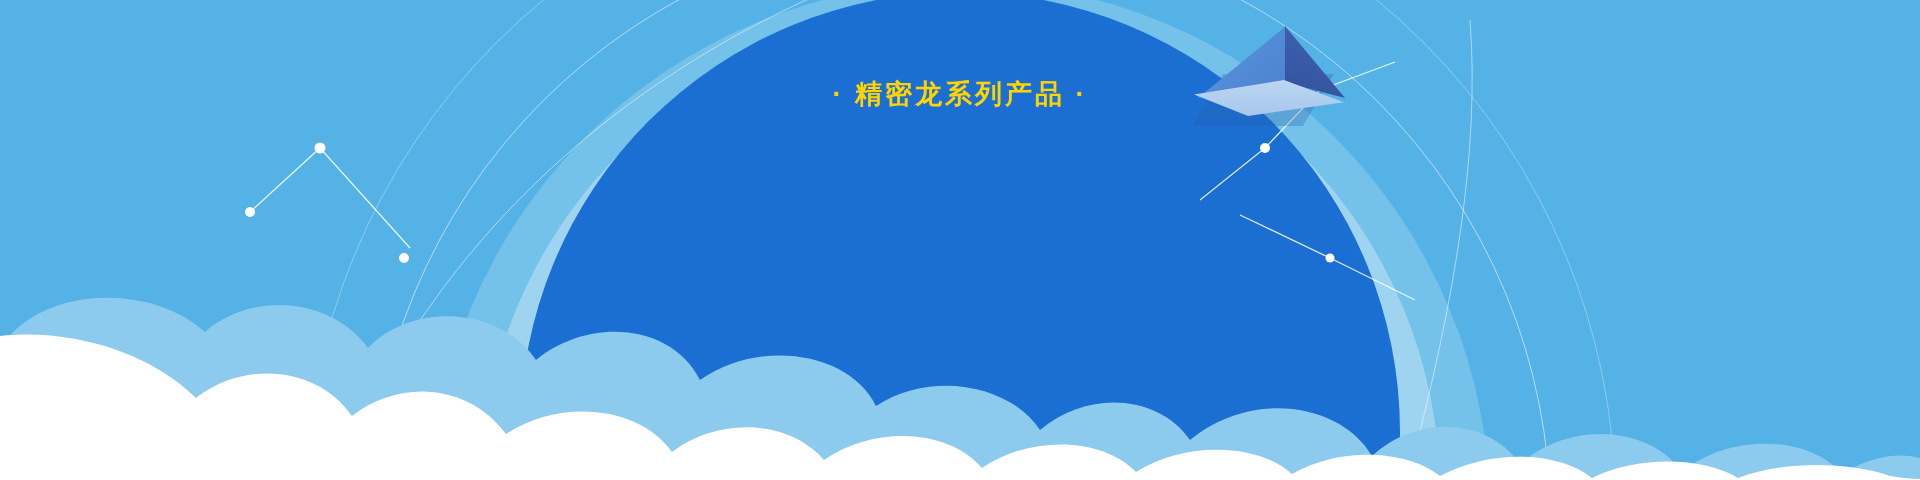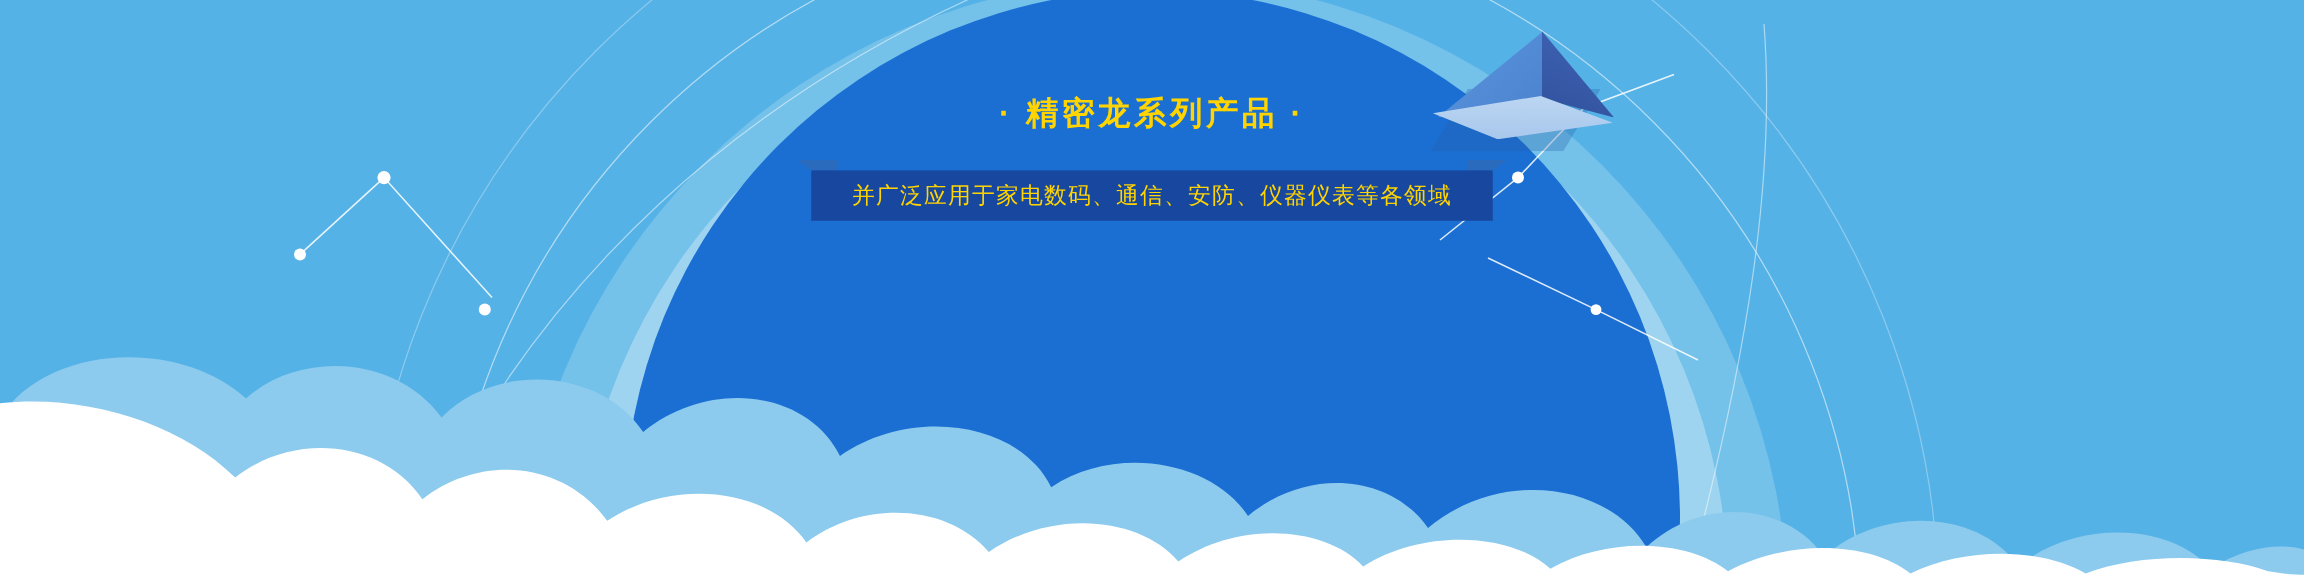--- a/index.html
+++ b/index.html
@@ -180,22 +180,15 @@
          C1340,226 1408,230 1440,256
          C1492,228 1560,232 1592,258
          C1640,234 1706,238 1738,258
          C1784,240 1852,242 1890,256
          C1902,258 1912,259 1920,259
          L1920,260 L0,260 Z"></path>
   </svg>
 
   <div class="content">
     <div class="subtitle">· 精密龙系列产品 ·</div>
-    <div class="ribbon-wrap">
-      <div class="tab tab-l"></div>
-      <div class="tab tab-r"></div>
-      <div class="ribbon">
-        <span class="ribbon-text">并广泛应用于家电数码、通信、安防、仪器仪表等各领域</span>
-      </div>
-    </div>
   </div>
 
 </div>
 
 </body></html>

